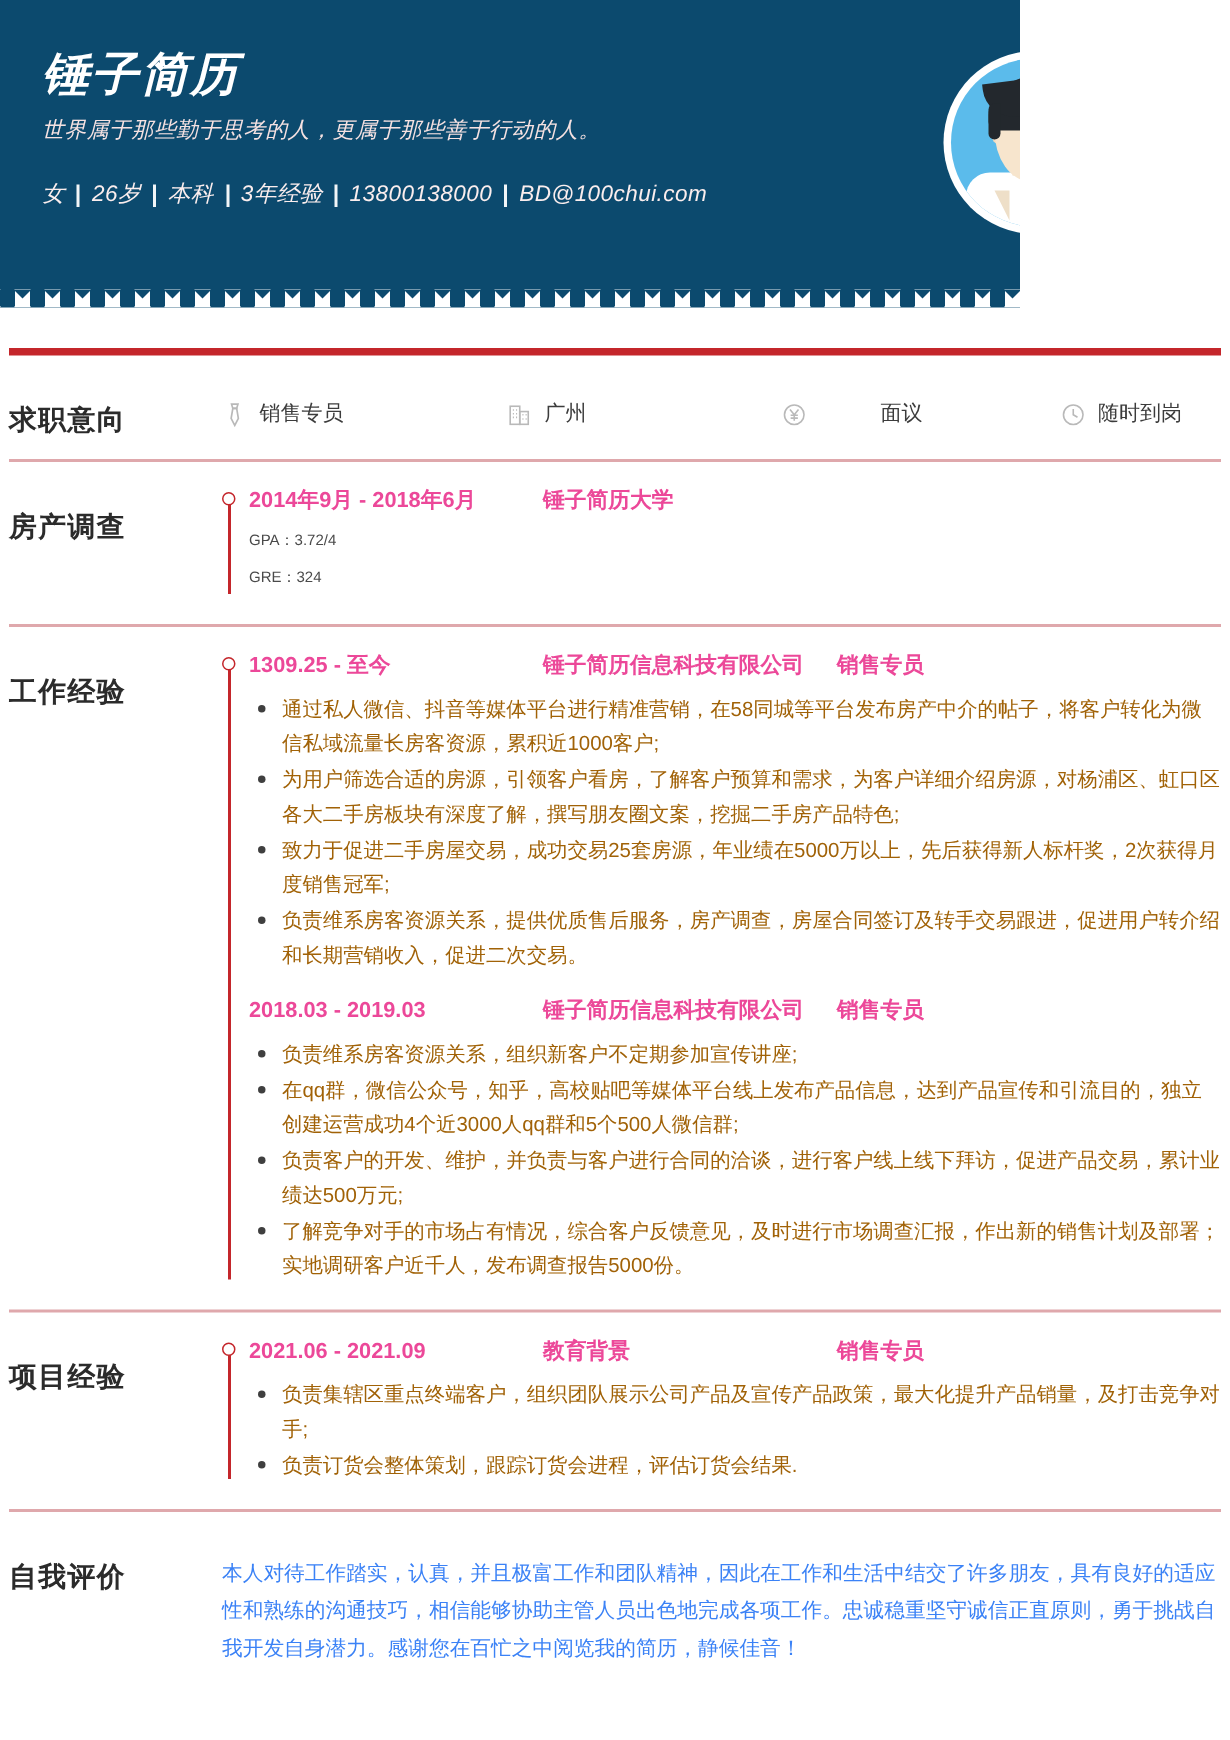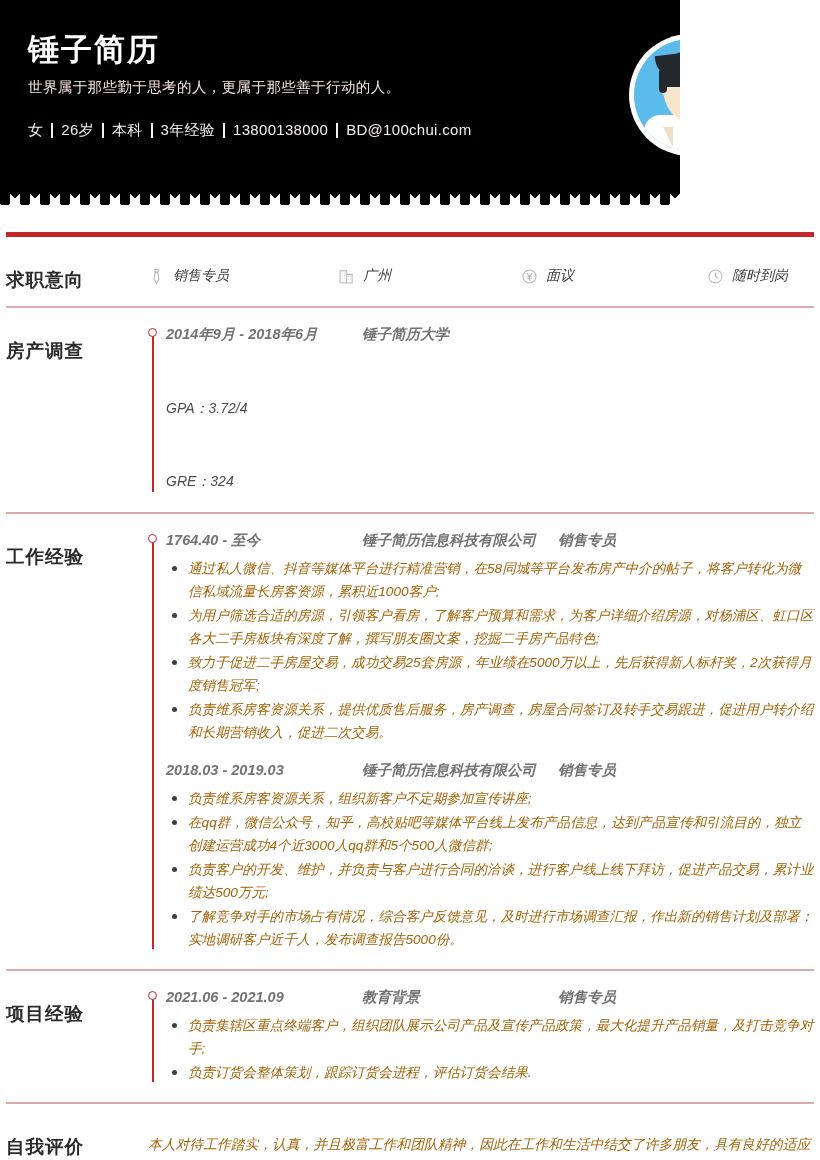--- a/index.html
+++ b/index.html
@@ -11,22 +11,23 @@
     font-family: "Liberation Sans", "DejaVu Sans", sans-serif;
     color: #333333;
     overflow: hidden;
   }
 
   
   .header {
     position: relative;
     width: 680px;
     height: 205px;
-    background: #000000;
+    background: #0c4a6e;
     overflow: hidden;
+    font-style: italic;
   }
   .header-inner {
     padding: 30px 0 0 28px;
   }
   .res-title {
     color: #ffffff;
     font-size: 31px;
     font-weight: bold;
     letter-spacing: 2px;
     line-height: 40px;
@@ -198,21 +199,21 @@
   }
   .sec-title {
     width: 142px;
     flex: 0 0 142px;
     font-size: 18.5px;
     font-weight: bold;
     color: #2b2b2b;
     letter-spacing: 1px;
     padding-top: 14px;
   }
-  .sec-body { flex: 1 1 auto; min-width: 0; font-style: italic; }
+  .sec-body { flex: 1 1 auto; min-width: 0; }
 
   
   .intent-row {
     display: flex;
     align-items: center;
     padding-top: 14px;
   }
   .intent-item {
     display: flex;
     align-items: center;
@@ -221,21 +222,21 @@
   }
   .intent-item .ico {
     width: 17px; height: 17px;
     margin-right: 8px;
     flex: 0 0 17px;
     color: #b9b9b9;
   }
   .intent-item .ico svg { display:block; width:17px; height:17px; }
   .intent-1 { width: 190px; }
   .intent-2 { width: 183px; }
-  .intent-3 { width: 186px; }
+  .intent-3 { width: 186px; gap: 41px; }
 
   
   .tl {
     position: relative;
     padding-left: 18px;
   }
   .tl::before {
     content: "";
     position: absolute;
     left: 4px; top: 9px; bottom: 2px;
@@ -250,33 +251,32 @@
     border-radius: 50%;
     border: 1.5px solid #c4262b;
     background: #ffffff;
   }
 
   .entry-head {
     display: flex;
     align-items: flex-start;
     font-size: 14.5px;
     font-weight: bold;
-    color: #737373;
+    color: #ec4899;
     line-height: 21px;
   }
   .eh-date  { width: 196px; flex: 0 0 196px; padding-right: 12px; }
   .eh-org   { width: 196px; flex: 0 0 196px; }
   .eh-role  { flex: 1 1 auto; }
 
   .entry-sub {
-    font-size: 14px;
+    font-size: 10px;
     color: #4a4a4a;
     line-height: 25px;
     padding-top: 3px;
-    margin-top: 48px;
   }
 
   ul.bullets {
     list-style: none;
     margin: 6px 0 0 0;
     padding: 0;
   }
   ul.bullets li {
     position: relative;
     padding-left: 22px;
@@ -293,21 +293,21 @@
     border-radius: 50%;
     background: #3f3f3f;
   }
 
   .entry-block { margin-bottom: 4px; }
   .entry-block.gap { margin-top: 16px; }
 
   .summary-text {
     font-size: 13.8px;
     line-height: 25px;
-    color: #a16207;
+    color: #3b82f6;
     padding-top: 12px;
   }
 </style>
 </head>
 <body>
 
 <div class="header">
   <div class="header-inner">
     <div class="res-title">锤子简历</div>
     <div class="res-motto">世界属于那些勤于思考的人，更属于那些善于行动的人。</div>
@@ -418,21 +418,21 @@
   </div>
   <div class="rule-thin"></div>
 
   <div class="section">
     <div class="sec-title">工作经验</div>
     <div class="sec-body">
       <div class="tl">
 
         <div class="entry-block">
           <div class="entry-head">
-            <span class="eh-date">1764.40 - 至今</span>
+            <span class="eh-date">1309.25 - 至今</span>
             <span class="eh-org">锤子简历信息科技有限公司</span>
             <span class="eh-role">销售专员</span>
           </div>
           <ul class="bullets">
             <li>通过私人微信、抖音等媒体平台进行精准营销，在58同城等平台发布房产中介的帖子，将客户转化为微信私域流量长房客资源，累积近1000客户;</li>
             <li>为用户筛选合适的房源，引领客户看房，了解客户预算和需求，为客户详细介绍房源，对杨浦区、虹口区各大二手房板块有深度了解，撰写朋友圈文案，挖掘二手房产品特色;</li>
             <li>致力于促进二手房屋交易，成功交易25套房源，年业绩在5000万以上，先后获得新人标杆奖，2次获得月度销售冠军;</li>
             <li>负责维系房客资源关系，提供优质售后服务，房产调查，房屋合同签订及转手交易跟进，促进用户转介绍和长期营销收入，促进二次交易。</li>
           </ul>
         </div>

